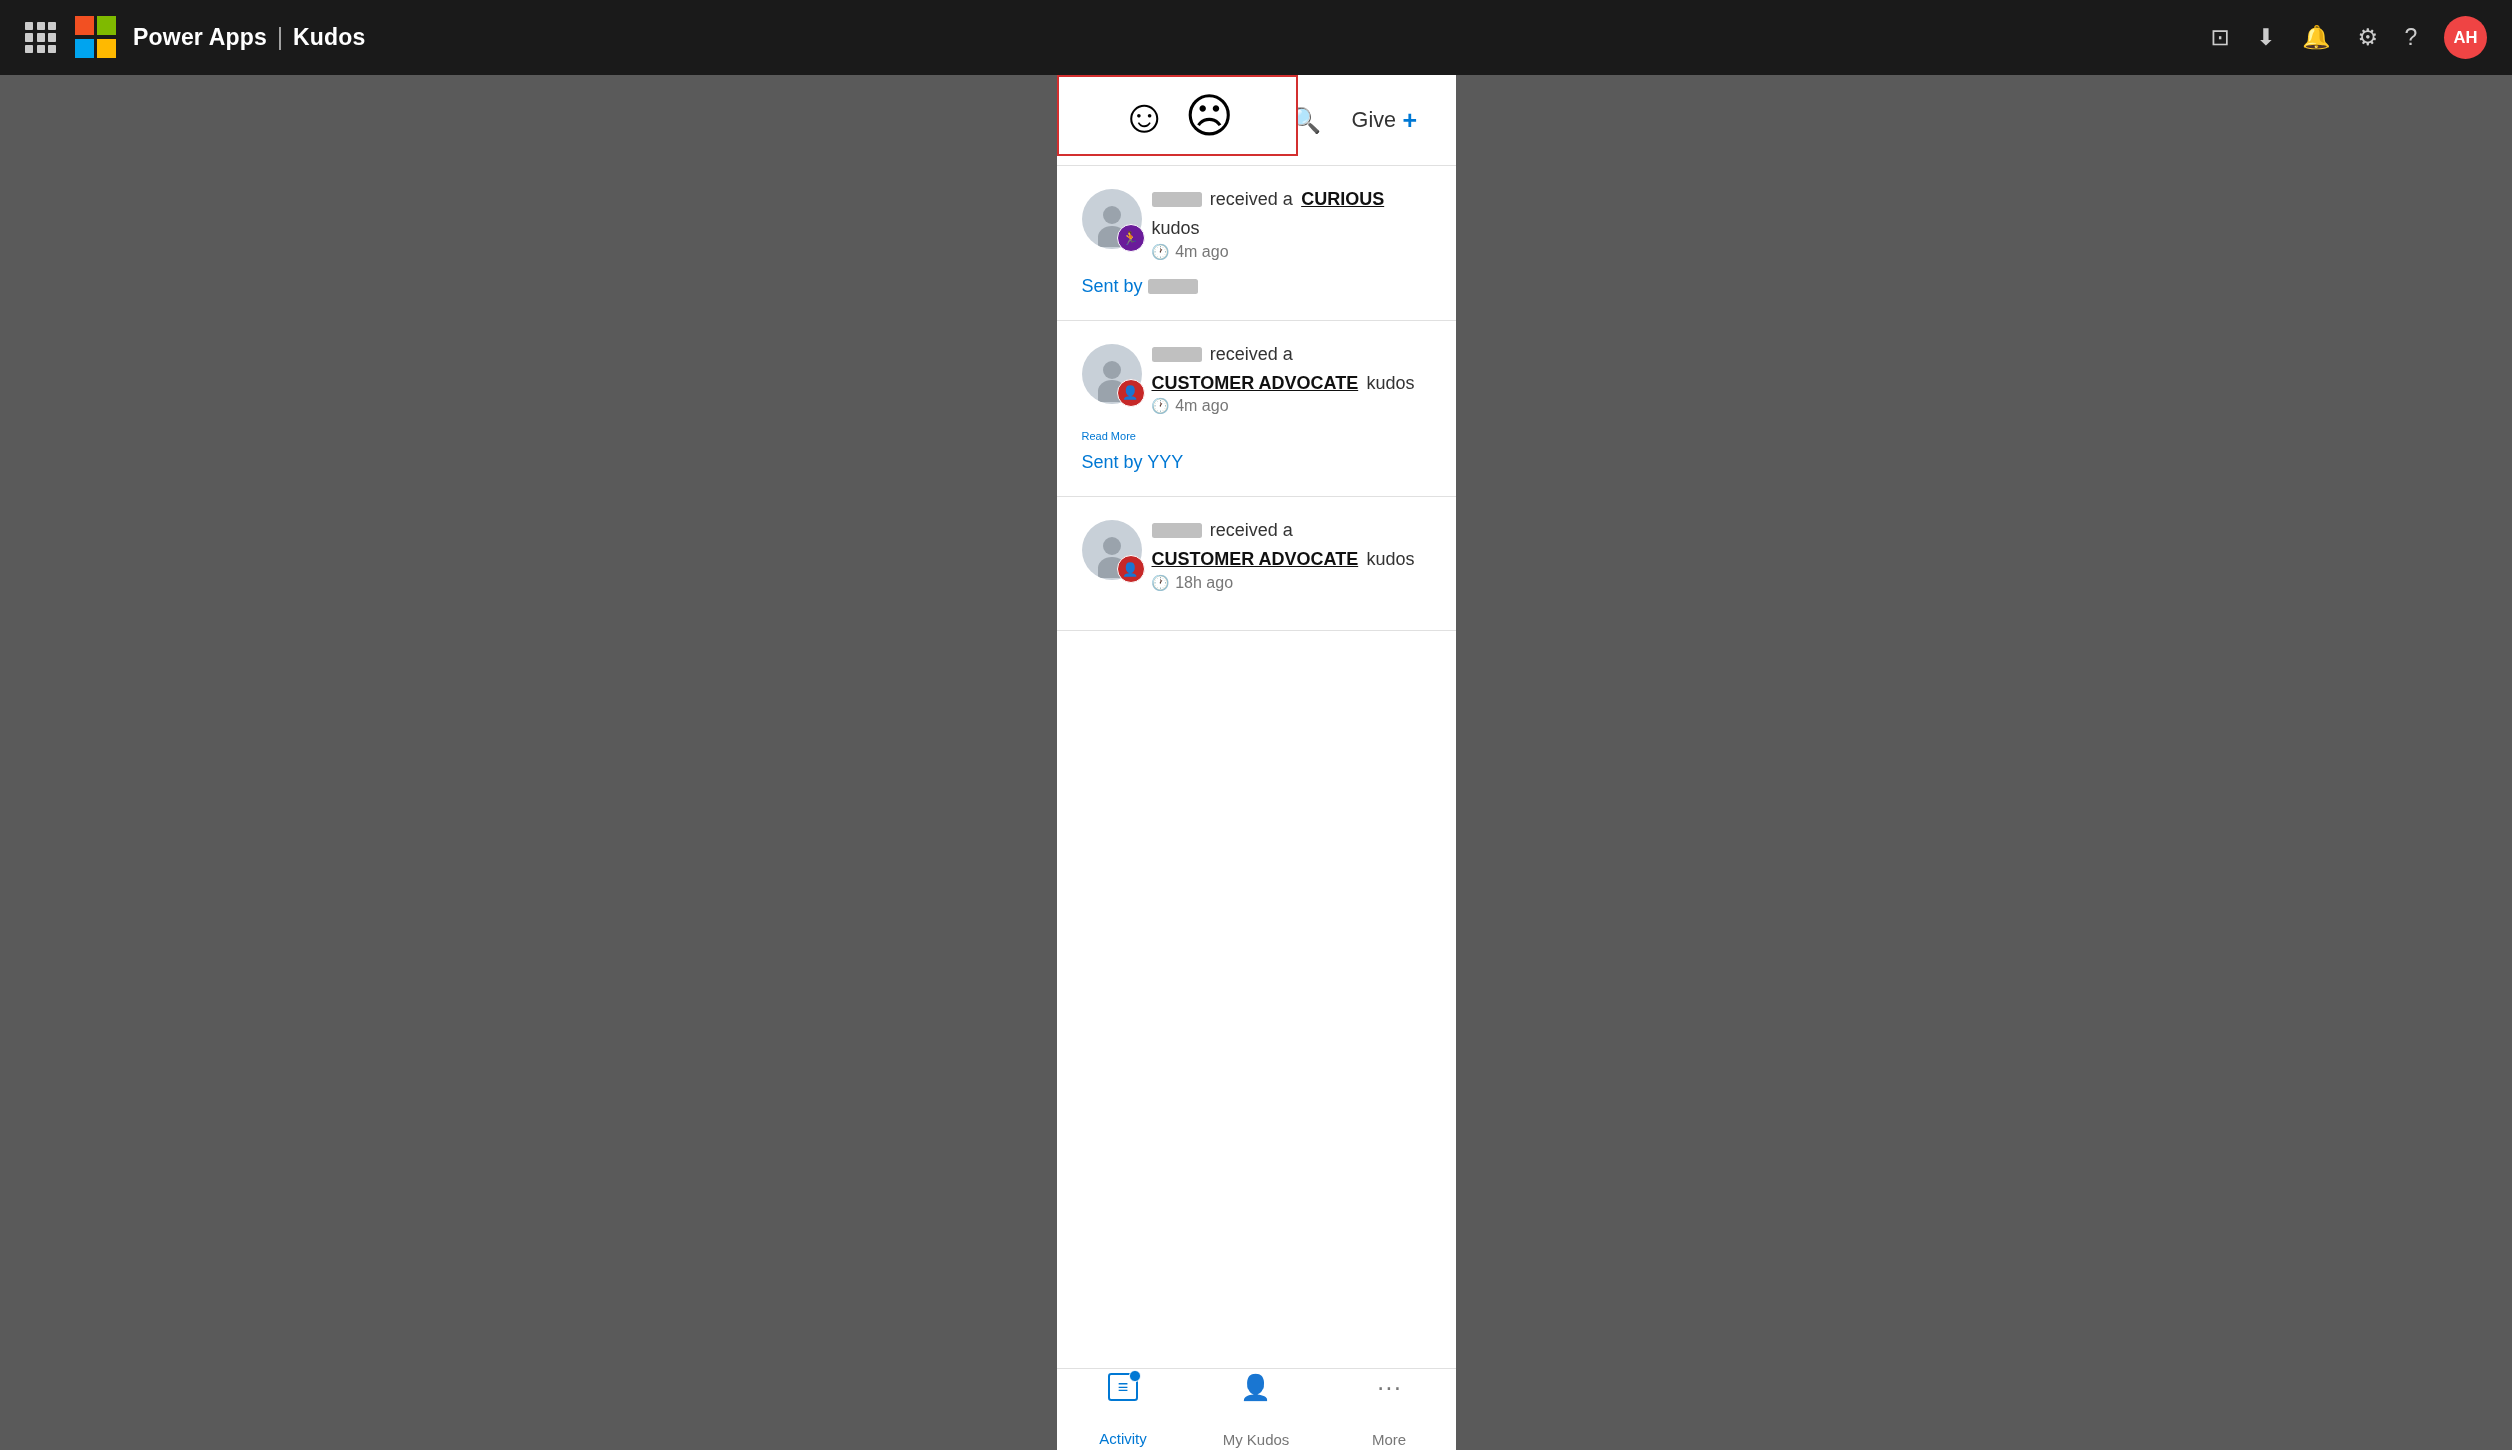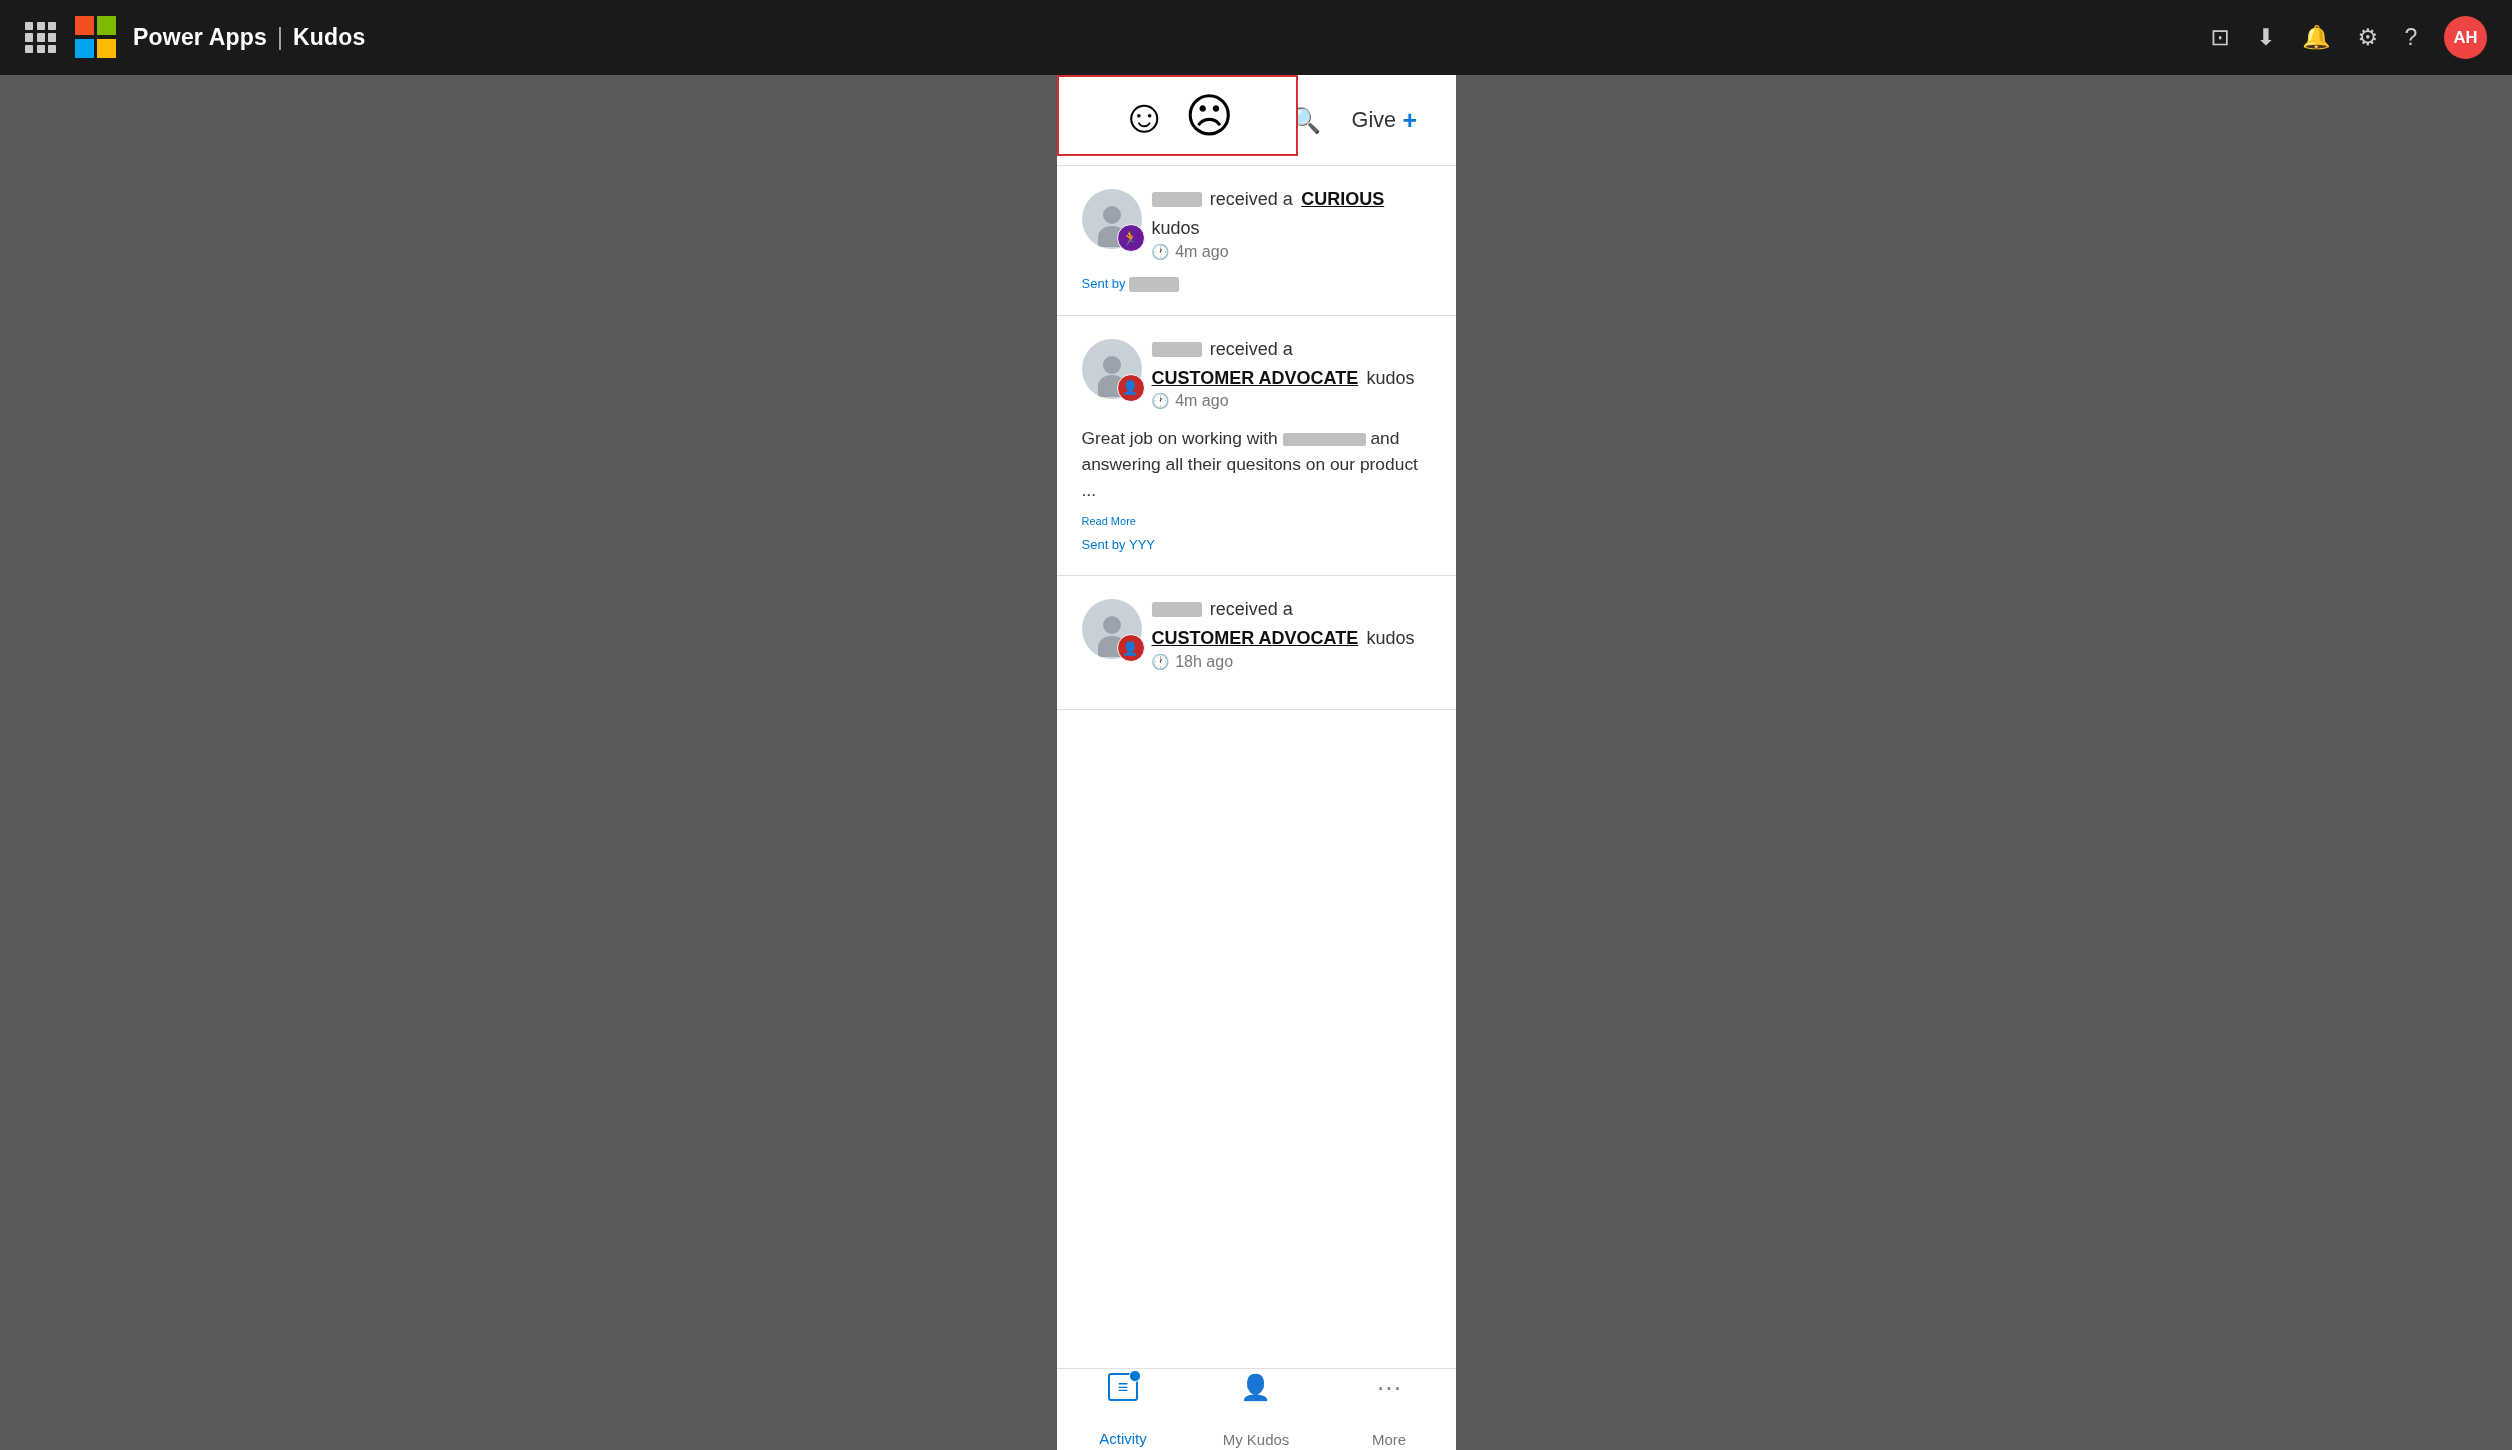--- a/index.html
+++ b/index.html
@@ -287,21 +287,21 @@
     .blur-inline {
       display: inline-block;
       width: 83px;
       height: 13.3px;
       background: #c0c0c0;
       border-radius: 2.5px;
       vertical-align: middle;
     }
 
     .sent-by {
-      font-size: 13px;
+      font-size: 18px;
       color: #0078d4;
       cursor: pointer;
     }
 
     .read-more {
       font-size: 11px;
       color: #0078d4;
       cursor: pointer;
       margin-bottom: 10px;
     }
@@ -462,23 +462,20 @@
               <span class="received-text">received a</span>
               <span class="kudos-type">CUSTOMER ADVOCATE</span>
               <span class="received-text">kudos</span>
             </div>
             <div class="time-row">
               <span class="clock-icon">🕐</span>
               <span>4m ago</span>
             </div>
           </div>
         </div>
-        <div class="feed-message">
-          Great job on working with <span class="blur-inline"></span> and answering all their quesitons on our product ...
-        </div>
         <div class="read-more">Read More</div>
         <div class="sent-by">Sent by YYY</div>
       </div>
 
       <div class="feed-item">
         <div class="feed-item-header">
           <div class="avatar-stack">
             <div class="avatar-main">
               <div class="avatar-person">
                 <div class="avatar-head"></div>

